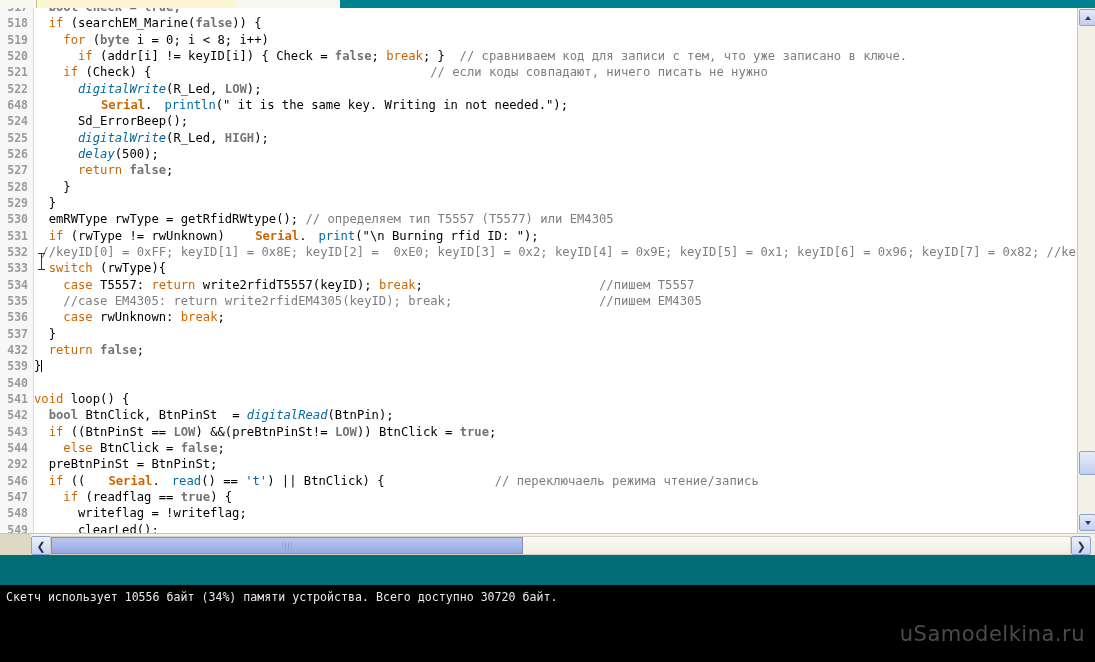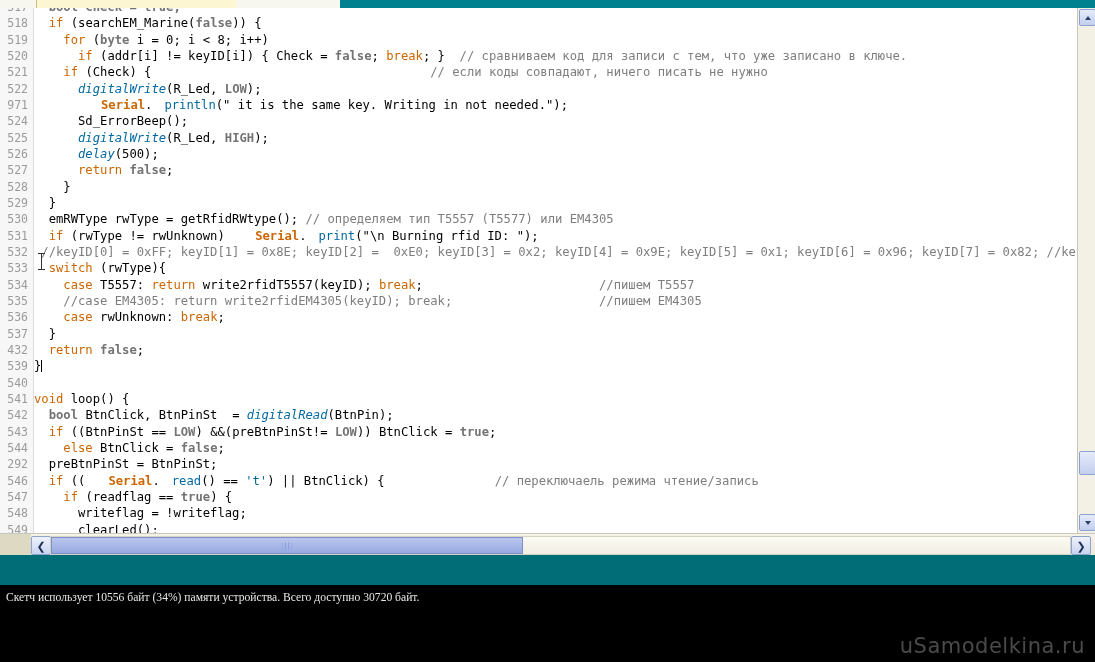--- a/index.html
+++ b/index.html
@@ -27,20 +27,21 @@
     background:#ffffff;overflow:hidden;
   }
   .gutter{
     position:absolute;left:0;top:0;width:33px;height:525px;
     background:#f7f7f7;border-right:1px solid #dcdcdc;
   }
   .gutter-num{
     height:16.34px;line-height:16.34px;text-align:right;
     padding-right:5px;color:#9b9b9b;font-size:11.5px;
     font-family:"DejaVu Sans Mono","Liberation Mono",monospace;
+    font-weight:bold;
   }
   .code{
     position:absolute;left:34px;top:0;width:1061px;height:525px;
     white-space:pre;
   }
   .line{
     height:16.34px;line-height:16.34px;
     font-size:12.2px;
     font-family:"DejaVu Sans Mono","Liberation Mono",monospace;
     color:#000000;
@@ -135,23 +136,23 @@
     background:#006d77;
   }
   
   .console{
     position:absolute;left:0;top:585px;width:1095px;height:77px;
     background:#000000;color:#e8e8e8;
     padding:4px 6px 0 6px;box-sizing:border-box;
     font-family:"DejaVu Sans Mono","Liberation Mono",monospace;
     font-size:11.6px;line-height:17px;
   }
-  .console div{white-space:pre;font-family:Liberation Serif, serif;}
+  .console div{white-space:pre;}
   .watermark{
-    position:absolute;right:10px;bottom:4px;
+    position:absolute;right:10px;bottom:16px;
     color:#4a4a4a;font-size:21px;
     font-family:"DejaVu Sans","Liberation Sans",sans-serif;
     letter-spacing:0.5px;
   }
 </style>
 </head>
 <body>
 
 <div class="app">
 
@@ -162,21 +163,21 @@
   </div>
 
   <div class="editor">
     <div class="gutter" id="gutter">
         <div class="gutter-num" style="margin-top: -9px;">517</div>
         <div class="gutter-num">518</div>
         <div class="gutter-num">519</div>
         <div class="gutter-num">520</div>
         <div class="gutter-num">521</div>
         <div class="gutter-num">522</div>
-        <div class="gutter-num">971</div>
+        <div class="gutter-num">648</div>
         <div class="gutter-num">524</div>
         <div class="gutter-num">525</div>
         <div class="gutter-num">526</div>
         <div class="gutter-num">527</div>
         <div class="gutter-num">528</div>
         <div class="gutter-num">529</div>
         <div class="gutter-num">530</div>
         <div class="gutter-num">531</div>
         <div class="gutter-num">532</div>
         <div class="gutter-num">533</div>

